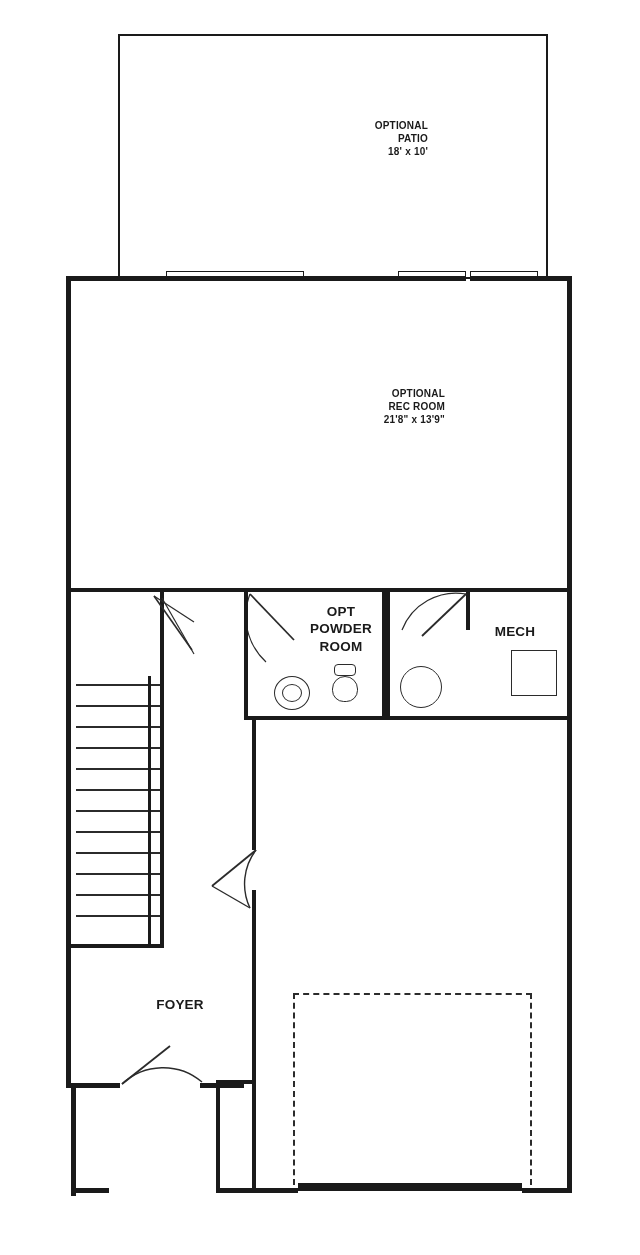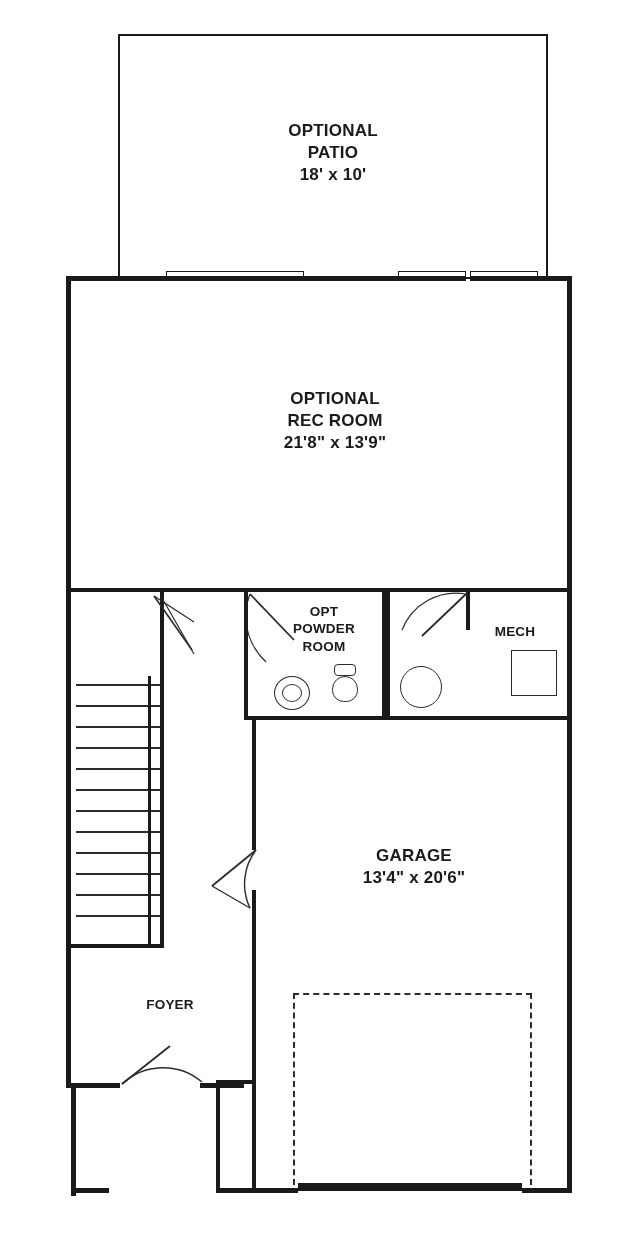--- a/index.html
+++ b/index.html
@@ -33,21 +33,21 @@
   }
   .label {
     position: absolute;
     text-align: center;
     color: #1a1a1a;
     font-weight: bold;
     letter-spacing: 0.2px;
     line-height: 1.28;
     white-space: pre;
   }
-  .label-lg { font-size: 17px; }
+  .label-lg { font-size: 10px; text-align: right; }
   .label-md { font-size: 13.5px; }
   .dashed {
     position: absolute;
     border: 2px dashed #2b2b2b;
     box-sizing: border-box;
   }
   .doorarc {
     position: absolute;
   }
   .fixture {
@@ -147,21 +147,21 @@
   <div class="stairline" style="left:76px; top:852px; width:84px;"></div>
   <div class="stairline" style="left:76px; top:873px; width:84px;"></div>
   <div class="stairline" style="left:76px; top:894px; width:84px;"></div>
   <div class="stairline" style="left:76px; top:915px; width:84px;"></div>
 
   <div class="wall" style="left:148px; top:676px; width:3px; height:272px;"></div>
 
   <div class="wall" style="left:244px; top:592px; width:4px; height:128px;"></div>
   <div class="wall" style="left:382px; top:592px; width:4px; height:128px;"></div>
   <div class="wall" style="left:248px; top:716px; width:138px; height:4px;"></div>
-  <div class="label label-md" style="left:269px; top:603px; width:110px;">OPT
+  <div class="label label-md" style="left:286px; top:603px; width:110px;">OPT
 POWDER
 ROOM</div>
 
   <svg class="doorarc" style="left:248px; top:592px;" width="54" height="82">
     <line x1="2" y1="2" x2="46" y2="48" stroke="#2b2b2b" stroke-width="1.8"></line>
     <path d="M2 2 A 62 62 0 0 0 18 70" fill="none" stroke="#2b2b2b" stroke-width="1.2"></path>
   </svg>
 
   <div class="fixture" style="left:274px; top:676px; width:36px; height:34px; border-radius:50%;"></div>
   <div class="fixture" style="left:282px; top:684px; width:20px; height:18px; border-radius:50%;"></div>
@@ -186,26 +186,24 @@
   <div class="wall" style="left:252px; top:720px; width:4px; height:130px;"></div>
   <div class="wall" style="left:252px; top:890px; width:4px; height:300px;"></div>
   <div class="wall" style="left:216px; top:1080px; width:40px; height:4px;"></div>
   <div class="wall" style="left:216px; top:1080px; width:4px; height:112px;"></div>
 
   <svg class="doorarc" style="left:204px; top:846px;" width="64" height="68">
     <line x1="52" y1="4" x2="8" y2="40" stroke="#2b2b2b" stroke-width="1.8"></line>
     <path d="M52 4 A 56 56 0 0 0 46 62" fill="none" stroke="#2b2b2b" stroke-width="1.4"></path>
     <line x1="46" y1="62" x2="8" y2="40" stroke="#2b2b2b" stroke-width="1.4"></line>
   </svg>
-  <div class="label label-lg" style="left:316px; top:845px; width:196px;">GARAGE
-13'4" x 20'6"</div>
 
   <div class="dashed" style="left:293px; top:993px; width:239px; height:192px; border-bottom:none;"></div>
 
-  <div class="label label-md" style="left:115px; top:996px; width:110px;">FOYER</div>
+  <div class="label label-md" style="left:125px; top:996px; width:110px;">FOYER</div>
 
   <div class="wall" style="left:76px; top:1083px; width:44px; height:5px;"></div>
   <svg class="doorarc" style="left:118px; top:1024px;" width="92" height="66">
     <line x1="4" y1="60" x2="52" y2="22" stroke="#2b2b2b" stroke-width="1.8"></line>
     <path d="M4 60 A 60 60 0 0 1 84 58" fill="none" stroke="#2b2b2b" stroke-width="1.4"></path>
   </svg>
   <div class="wall" style="left:200px; top:1083px; width:44px; height:5px;"></div>
   <div class="wall" style="left:240px; top:1083px; width:4px; height:5px;"></div>
 
 

